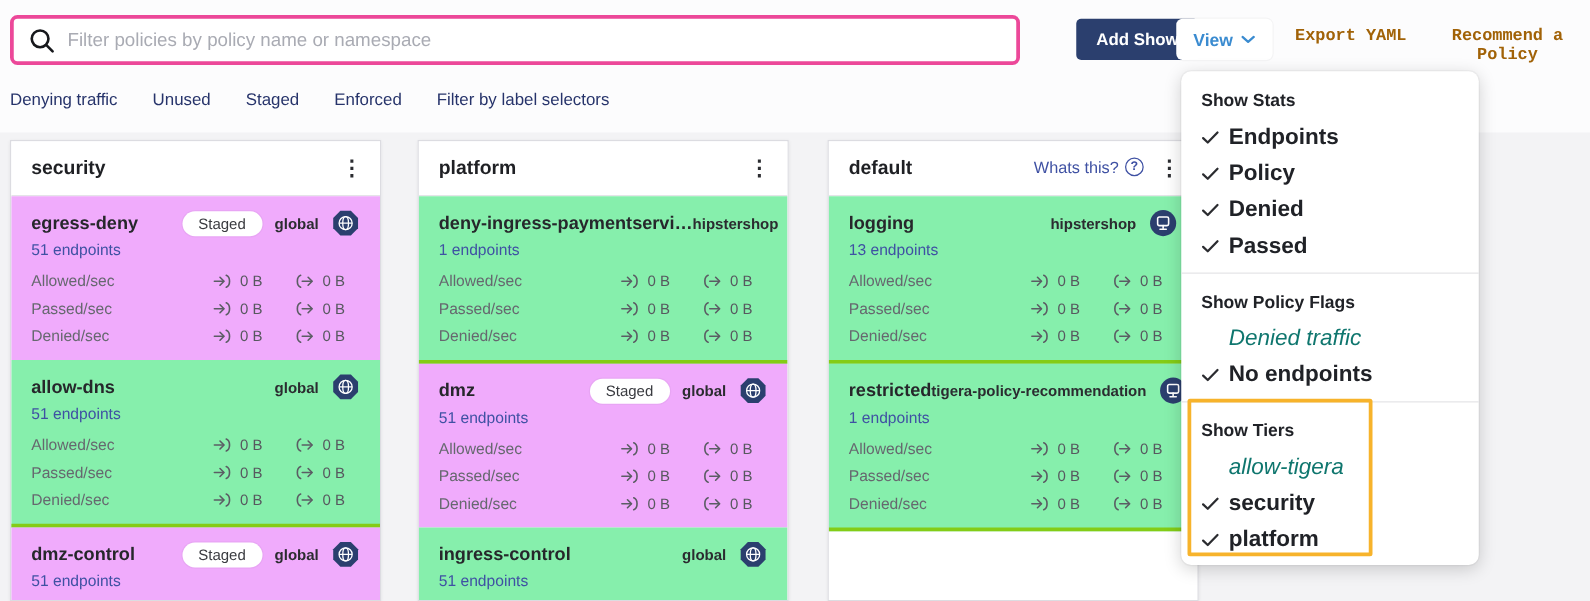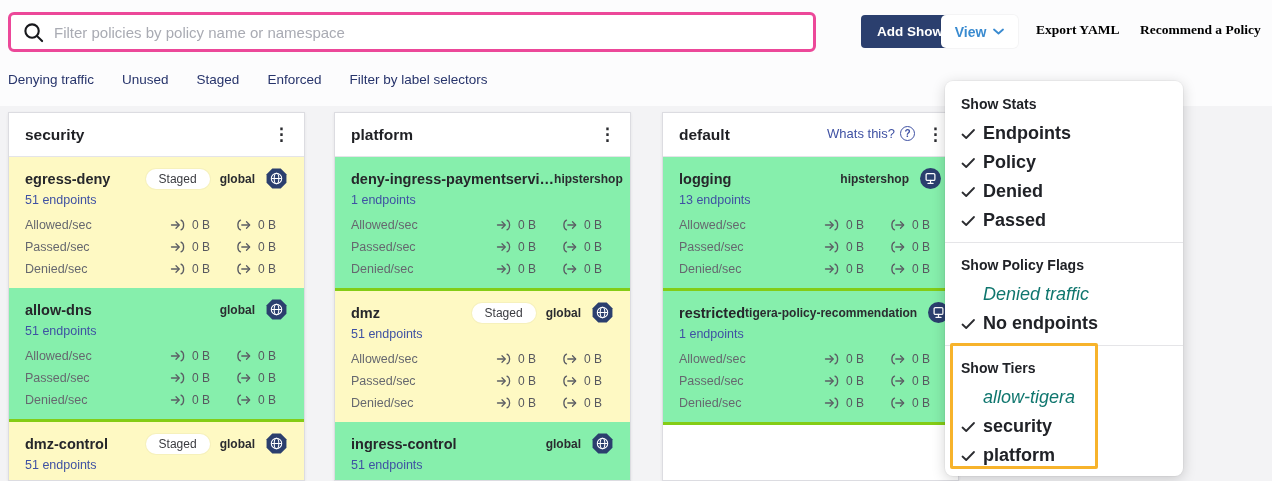--- a/index.html
+++ b/index.html
@@ -33,22 +33,22 @@
   .btn-view {
     position:absolute; left:941px; top:15px; height:33px; width:77px;
     background:#fff; border:none; border-radius:5px;
     box-shadow:0 0 0 1px rgba(0,0,0,0.03);
     display:flex; align-items:center; justify-content:center; gap:7px;
     color:#3a8bd0; font-size:14px; font-weight:bold; cursor:pointer;
     font-family:"Liberation Sans", sans-serif;
   }
   .link-btn {
     position:absolute; top:22px; background:none; border:none;
-    color:#000000; font-size:13.5px; font-weight:bold; cursor:pointer;
-    font-family:Liberation Serif, serif;
+    color:#a16207; font-size:13.5px; font-weight:bold; cursor:pointer;
+    font-family:Liberation Mono, monospace;
   }
   .link-export { left:1036px; }
   .link-recommend { left:1140px; }
 
   
   .filter-row { position:absolute; left:8px; top:72px; display:flex; gap:28px; }
   .filter-row a { color:#27346b; font-size:13.5px; font-weight:normal; text-decoration:none; cursor:pointer; }
 
   
   .tier {
@@ -69,21 +69,21 @@
   .whats-this { display:flex; align-items:center; gap:5px; color:#3f51a3; font-size:13px; text-decoration:none; cursor:pointer; }
   .q-icon {
     width:15px; height:15px; border:1.4px solid #3f51a3; border-radius:50%;
     display:inline-flex; align-items:center; justify-content:center;
     font-size:10px; font-weight:bold; color:#3f51a3;
   }
   .kebab { font-size:17px; font-weight:bold; color:#2b2c30; cursor:pointer; line-height:1; letter-spacing:0; }
 
   
   .card { padding:9px 16px 8px; background:#86efac; border-bottom:3px solid #84cc16; cursor:pointer; }
-  .card.staged { background:#fef9c3; border-bottom:none; }
+  .card.staged { background:#f0abfc; border-bottom:none; }
   .card-top { display:flex; align-items:center; justify-content:space-between; height:25px; margin-bottom:2px; }
   .pname { font-size:14.5px; font-weight:bold; color:#26272b; white-space:nowrap; }
   .ptags { display:flex; align-items:center; gap:10px; }
   .pill {
     background:#fff; border-radius:999px; padding:3px 13px;
     font-size:12px; color:#3a3b40; box-shadow:0 0 0 1px rgba(0,0,0,.03);
   }
   .scope { font-size:12px; font-weight:bold; color:#2b2c30; white-space:nowrap; }
   .endpoints { display:block; font-size:12.5px; color:#3f51a3; text-decoration:none; height:18px; margin-bottom:3px; cursor:pointer; }
   .stat { display:flex; align-items:center; justify-content:space-between; height:22px; }
@@ -92,21 +92,20 @@
   .stat-pair { display:flex; align-items:center; gap:5px; width:52px; }
   .stat-val { font-size:12px; color:#57585f; }
   .dir-icon { flex:none; }
 
   
   .menu {
     position:absolute; left:945px; top:57px; width:238px;
     background:#fff; border-radius:8px; z-index:20;
     box-shadow:0 3px 14px rgba(0,0,0,.18), 0 0 0 1px rgba(0,0,0,.03);
     padding:8px 0 6px;
-    margin-top:24px;
   }
   .menu-heading { height:30px; display:flex; align-items:center; padding:0 16px; font-size:14px; font-weight:bold; color:#202227; }
   .menu-item { height:29px; display:flex; align-items:center; padding:0 16px; cursor:pointer; }
   .menu-check { width:22px; display:inline-flex; align-items:center; }
   .menu-label { font-size:18px; font-weight:bold; color:#202227; }
   .menu-item.unchecked .menu-label { font-weight:normal; color:#0f766e;font-style:italic; }
   .menu-divider { height:1px; background:#e5e5e8; margin:7px 0; }
   .highlight-box {
     position:absolute; left:5px; top:262px; width:148px; height:126px;
     border:3px solid #f7b32b; border-radius:2px; pointer-events:none;

